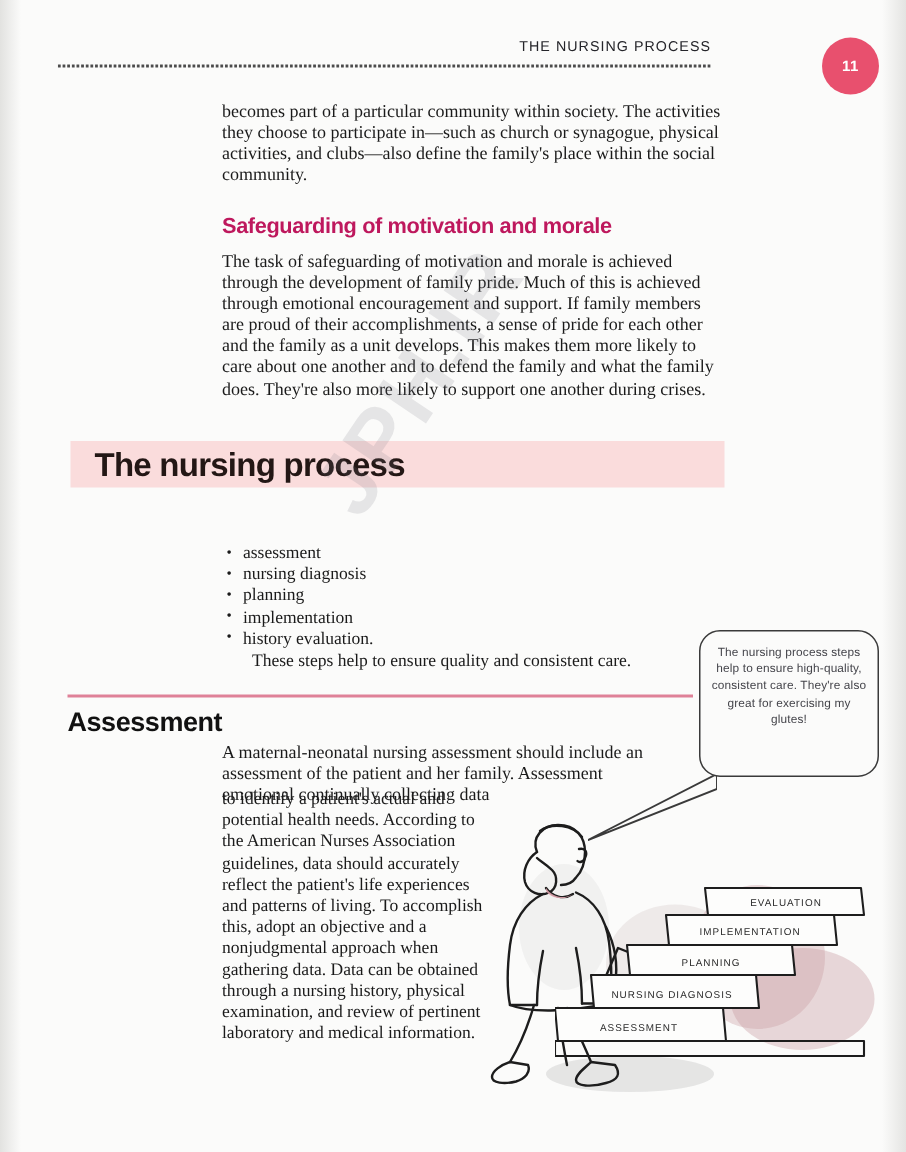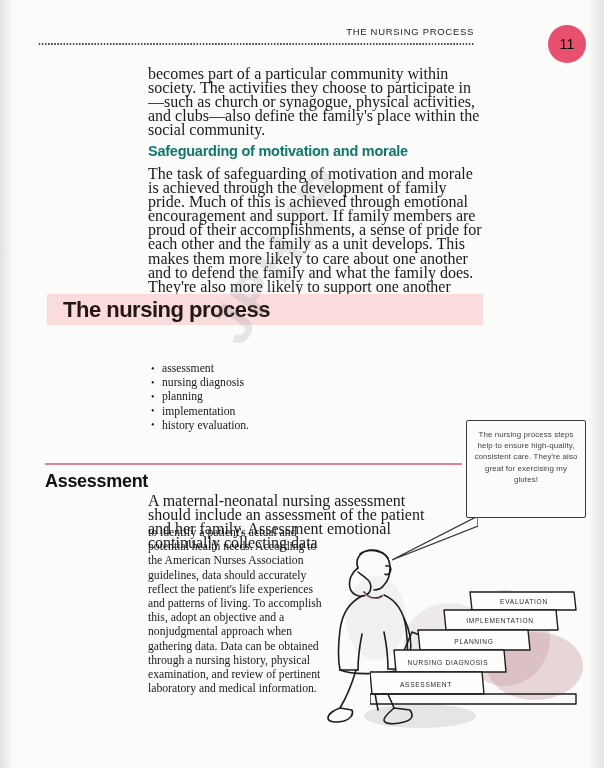--- a/index.html
+++ b/index.html
@@ -65,49 +65,49 @@
     background-repeat: repeat-x;
   }
   .folio {
     position: absolute;
     right: 18px;
     top: 25px;
     width: 38px;
     height: 38px;
     border-radius: 50%;
     background: #e8506e;
-    color: #000000;
-    font-family: "Liberation Sans", sans-serif;
-    font-size: 14px;
-    font-weight: normal;
+    color: #ffffff;
+    font-family: "Liberation Sans", sans-serif;
+    font-size: 10px;
+    font-weight: bold;
     display: flex;
     align-items: center;
     justify-content: center;
     letter-spacing: 0.3px;
   }
 
   
   .col {
     position: absolute;
     left: 148px;
     width: 334px;
   }
   p.body {
     margin: 0;
-    font-size: 16px;
+    font-size: 12px;
     line-height: 14.1px;
     text-align: left;
   }
   h3.subhead {
     margin: 0;
     font-family: "Liberation Sans", sans-serif;
     font-size: 14.5px;
     font-weight: bold;
     letter-spacing: -0.25px;
-    color: #0f766e;
+    color: #be185d;
   }
 
   #p1 { top: 67px; }
   #subhead1 { position: absolute; left: 148px; top: 143px; width: 334px; }
   #p2 { top: 167px; font-family: Liberation Serif, serif; }
 
   
   .banner {
     position: absolute;
     left: 47px;
@@ -197,21 +197,21 @@
   }
 
   
   .balloon {
     position: absolute;
     left: 466px;
     top: 420px;
     width: 118px;
     height: 96px;
     border: 1.4px solid #3a3a3a;
-    border-radius: 2px;
+    border-radius: 14px;
     background: #fbfbfa;
     z-index: 6;
   }
   .balloon-text {
     position: absolute;
     left: 6px;
     right: 6px;
     top: 8px;
     font-family: "Liberation Sans", sans-serif;
     font-size: 7.9px;
@@ -271,20 +271,21 @@
   </div>
 
 
   <ul class="steps">
     <li>assessment</li>
     <li>nursing diagnosis</li>
     <li>planning</li>
     <li>implementation</li>
     <li>history evaluation.</li>
   </ul>
+  <div id="closing">These steps help to ensure quality and consistent care.</div>
 
   <div class="sec-rule"></div>
   <div class="sec-head">Assessment</div>
   <p class="body col" id="p4">A maternal-neonatal nursing assessment should include an assessment of the patient and her family. Assessment emotional continually collecting data</p>
   <p id="p5">to identify a patient's actual and potential health needs. According to the American Nurses Association guidelines, data should accurately reflect the patient's life experiences and patterns of living. To accomplish this, adopt an objective and a nonjudgmental approach when gathering data. Data can be obtained through a nursing history, physical examination, and review of pertinent laboratory and medical information.</p>
 
   <svg class="balloon-tail" viewBox="0 0 86 46">
     <polygon points="0,44 86,0 86,10" fill="#fbfbfa" stroke="#3a3a3a" stroke-width="1.3" stroke-linejoin="round"></polygon>
   </svg>
 

